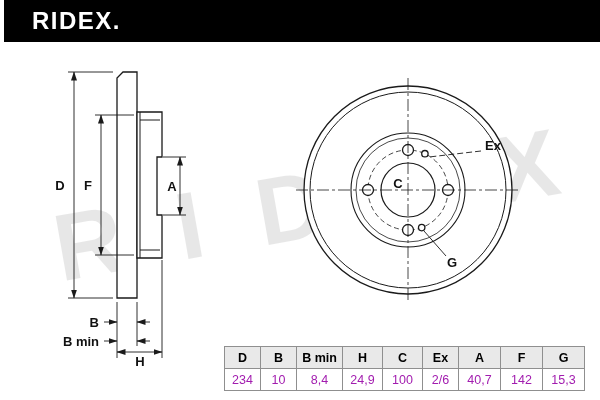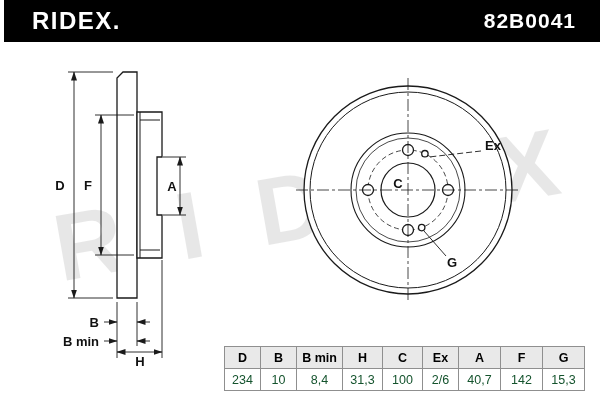--- a/index.html
+++ b/index.html
@@ -17,32 +17,31 @@
              transform:rotate(-10deg);transform-origin:left center;z-index:0;
              user-select:none;}
   
   .drawing{position:absolute;left:0;top:0;z-index:2;}
   
   .spec{position:absolute;left:224px;top:346px;border-collapse:collapse;z-index:3;
         background:#fff;font-size:12.5px;table-layout:fixed;}
   .spec th,.spec td{border:1px solid #8f8f8f;text-align:center;padding:0 2px;height:21px;
                     overflow:hidden;white-space:nowrap;}
   .spec th{background:#e9e9e9;font-weight:700;}
-  .spec td{font-weight:400;color:#14532d;}
+  .spec td{font-weight:400;color:#a21caf;}
 </style>
 </head>
 <body>
 
 <div class="stage">
 
   <div class="watermark">RIDEX</div>
 
   <div class="header-bar">
     <div class="brand">RIDEX.</div>
-    <div class="part">82B0041</div>
   </div>
 
   <svg class="drawing" width="600" height="400" viewBox="0 0 600 400">
     <defs>
       <marker id="ae" markerWidth="10" markerHeight="8" refX="8.5" refY="3" orient="auto" markerUnits="userSpaceOnUse">
         <path d="M0,0 L9,3 L0,6 Z" fill="#1a1a1a"></path>
       </marker>
       <marker id="as" markerWidth="10" markerHeight="8" refX="0.5" refY="3" orient="auto" markerUnits="userSpaceOnUse">
         <path d="M9,0 L0,3 L9,6 Z" fill="#1a1a1a"></path>
       </marker>
@@ -139,21 +138,21 @@
       <th>C</th>
       <th>Ex</th>
       <th>A</th>
       <th>F</th>
       <th>G</th>
     </tr>
     <tr>
       <td>234</td>
       <td>10</td>
       <td>8,4</td>
-      <td>31,3</td>
+      <td>24,9</td>
       <td>100</td>
       <td>2/6</td>
       <td>40,7</td>
       <td>142</td>
       <td>15,3</td>
     </tr>
   </tbody>
     </table>
 
 </div>

